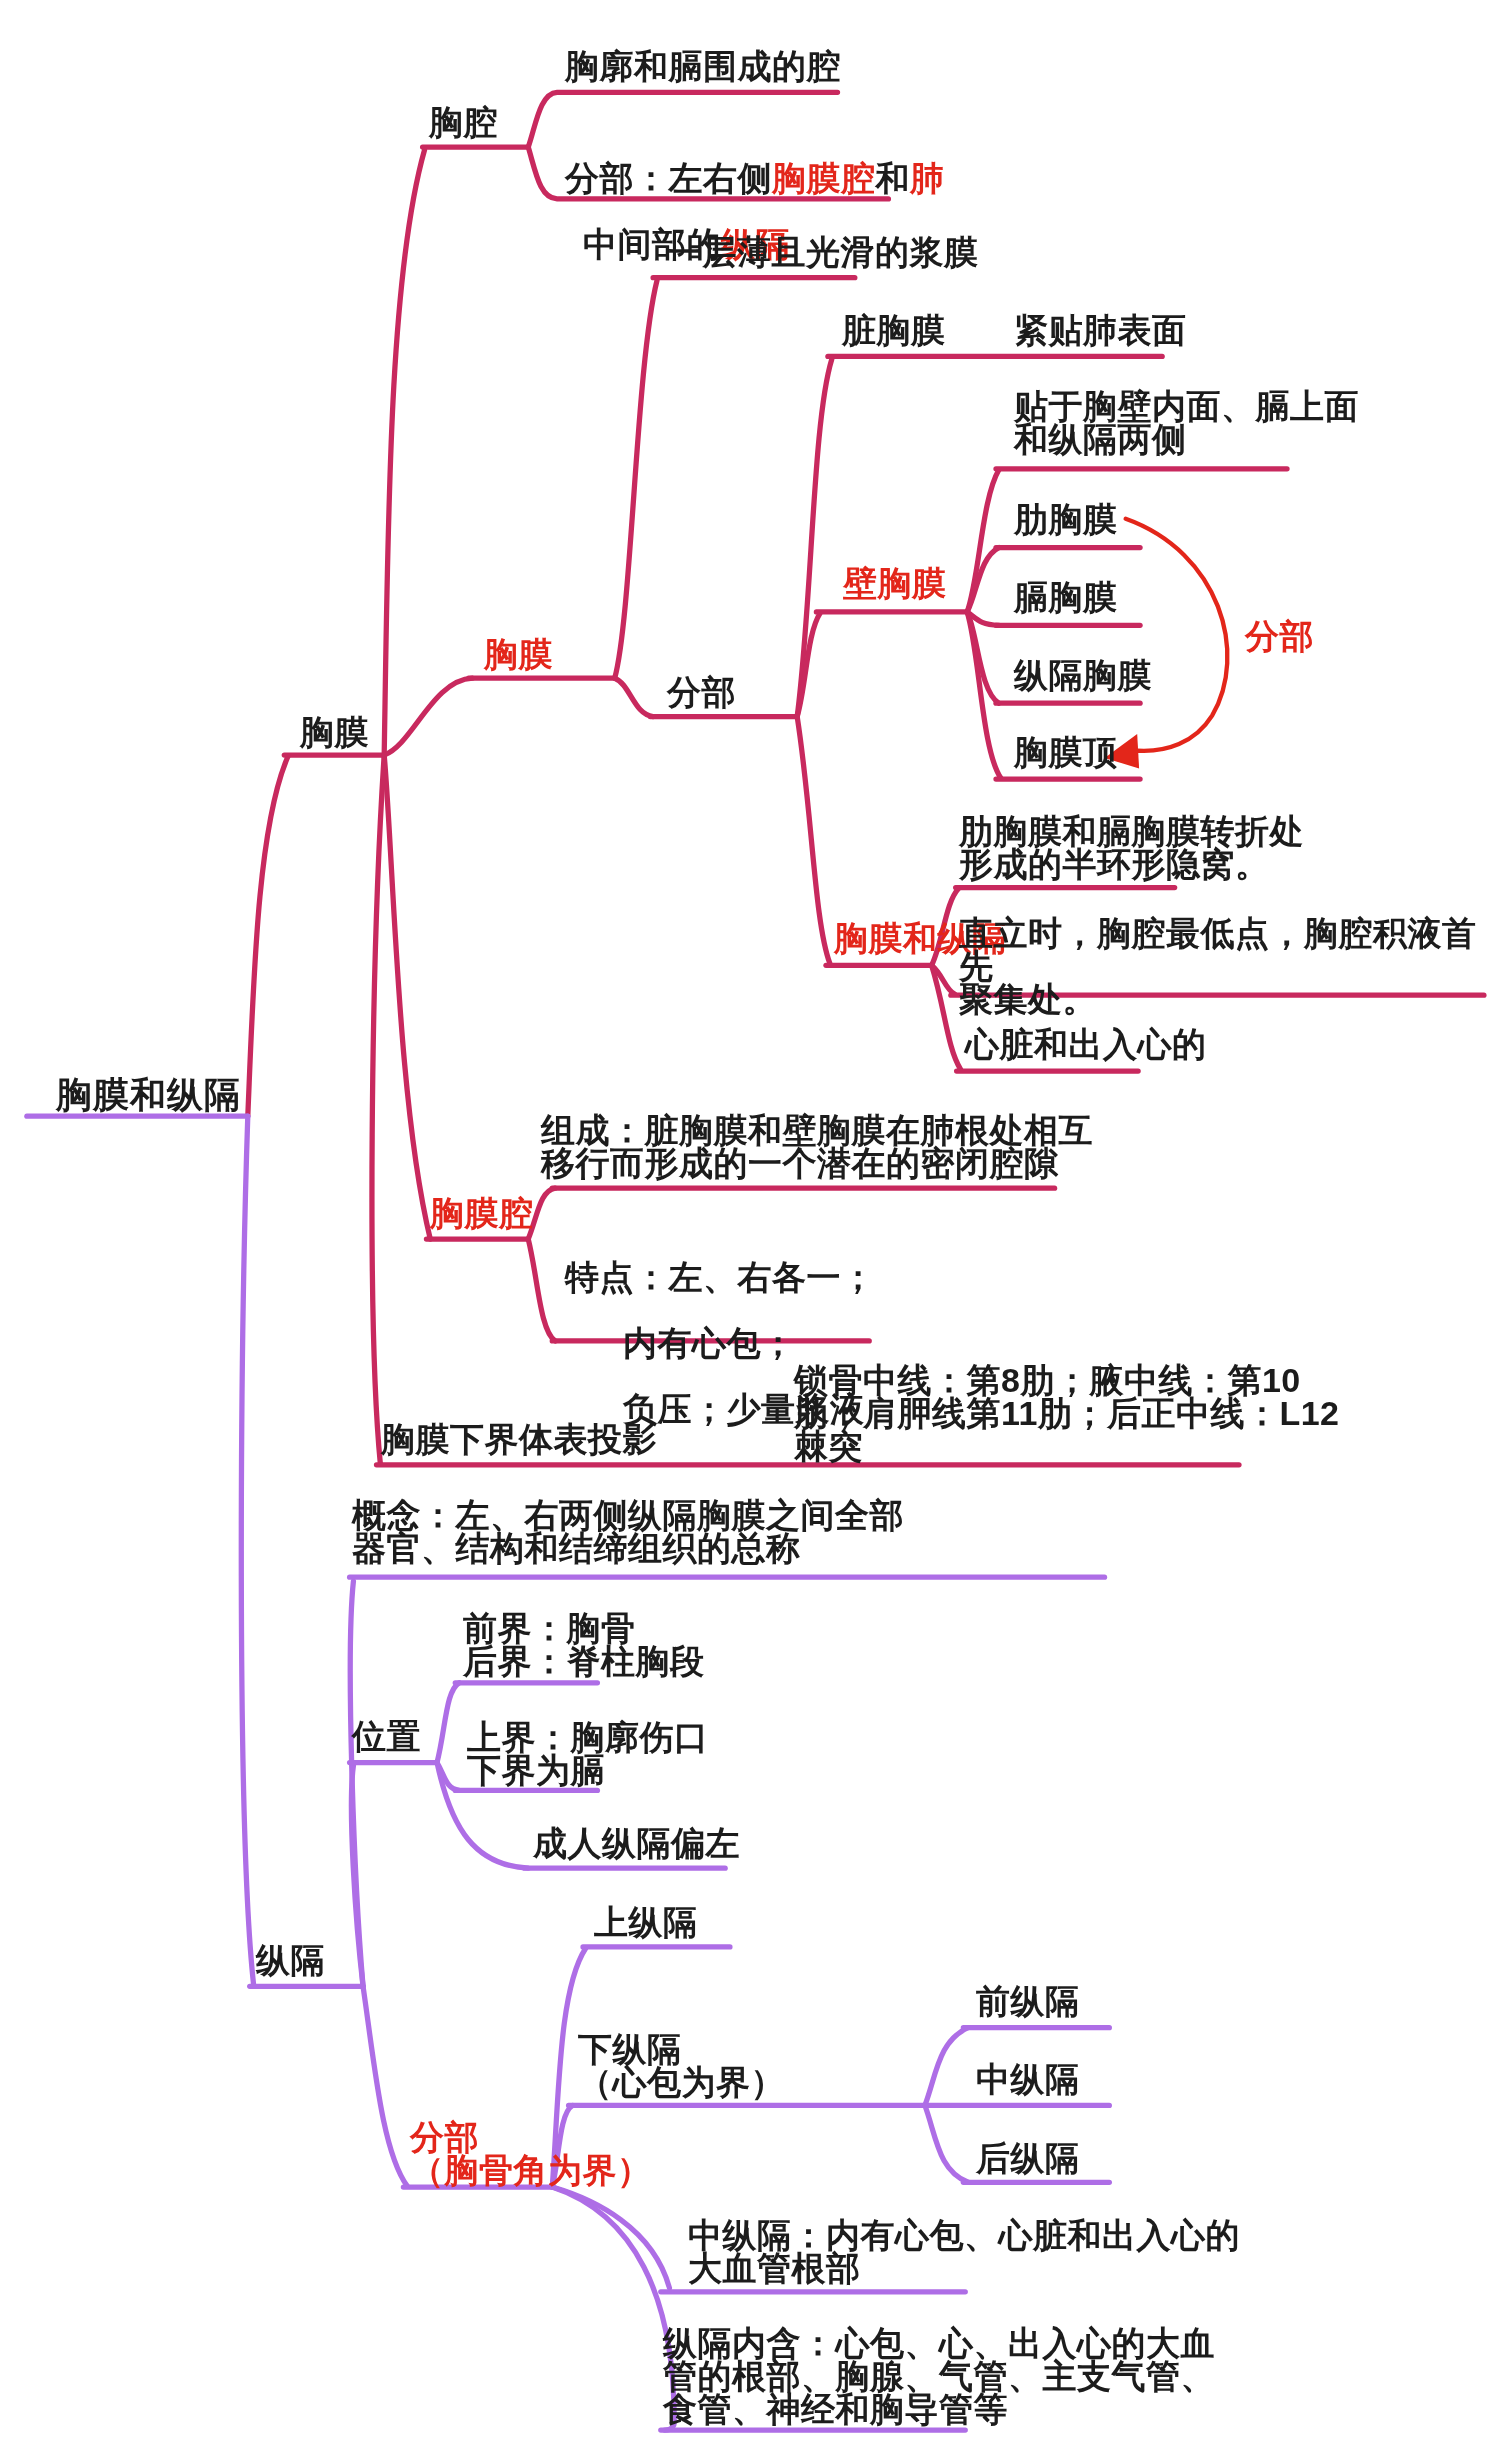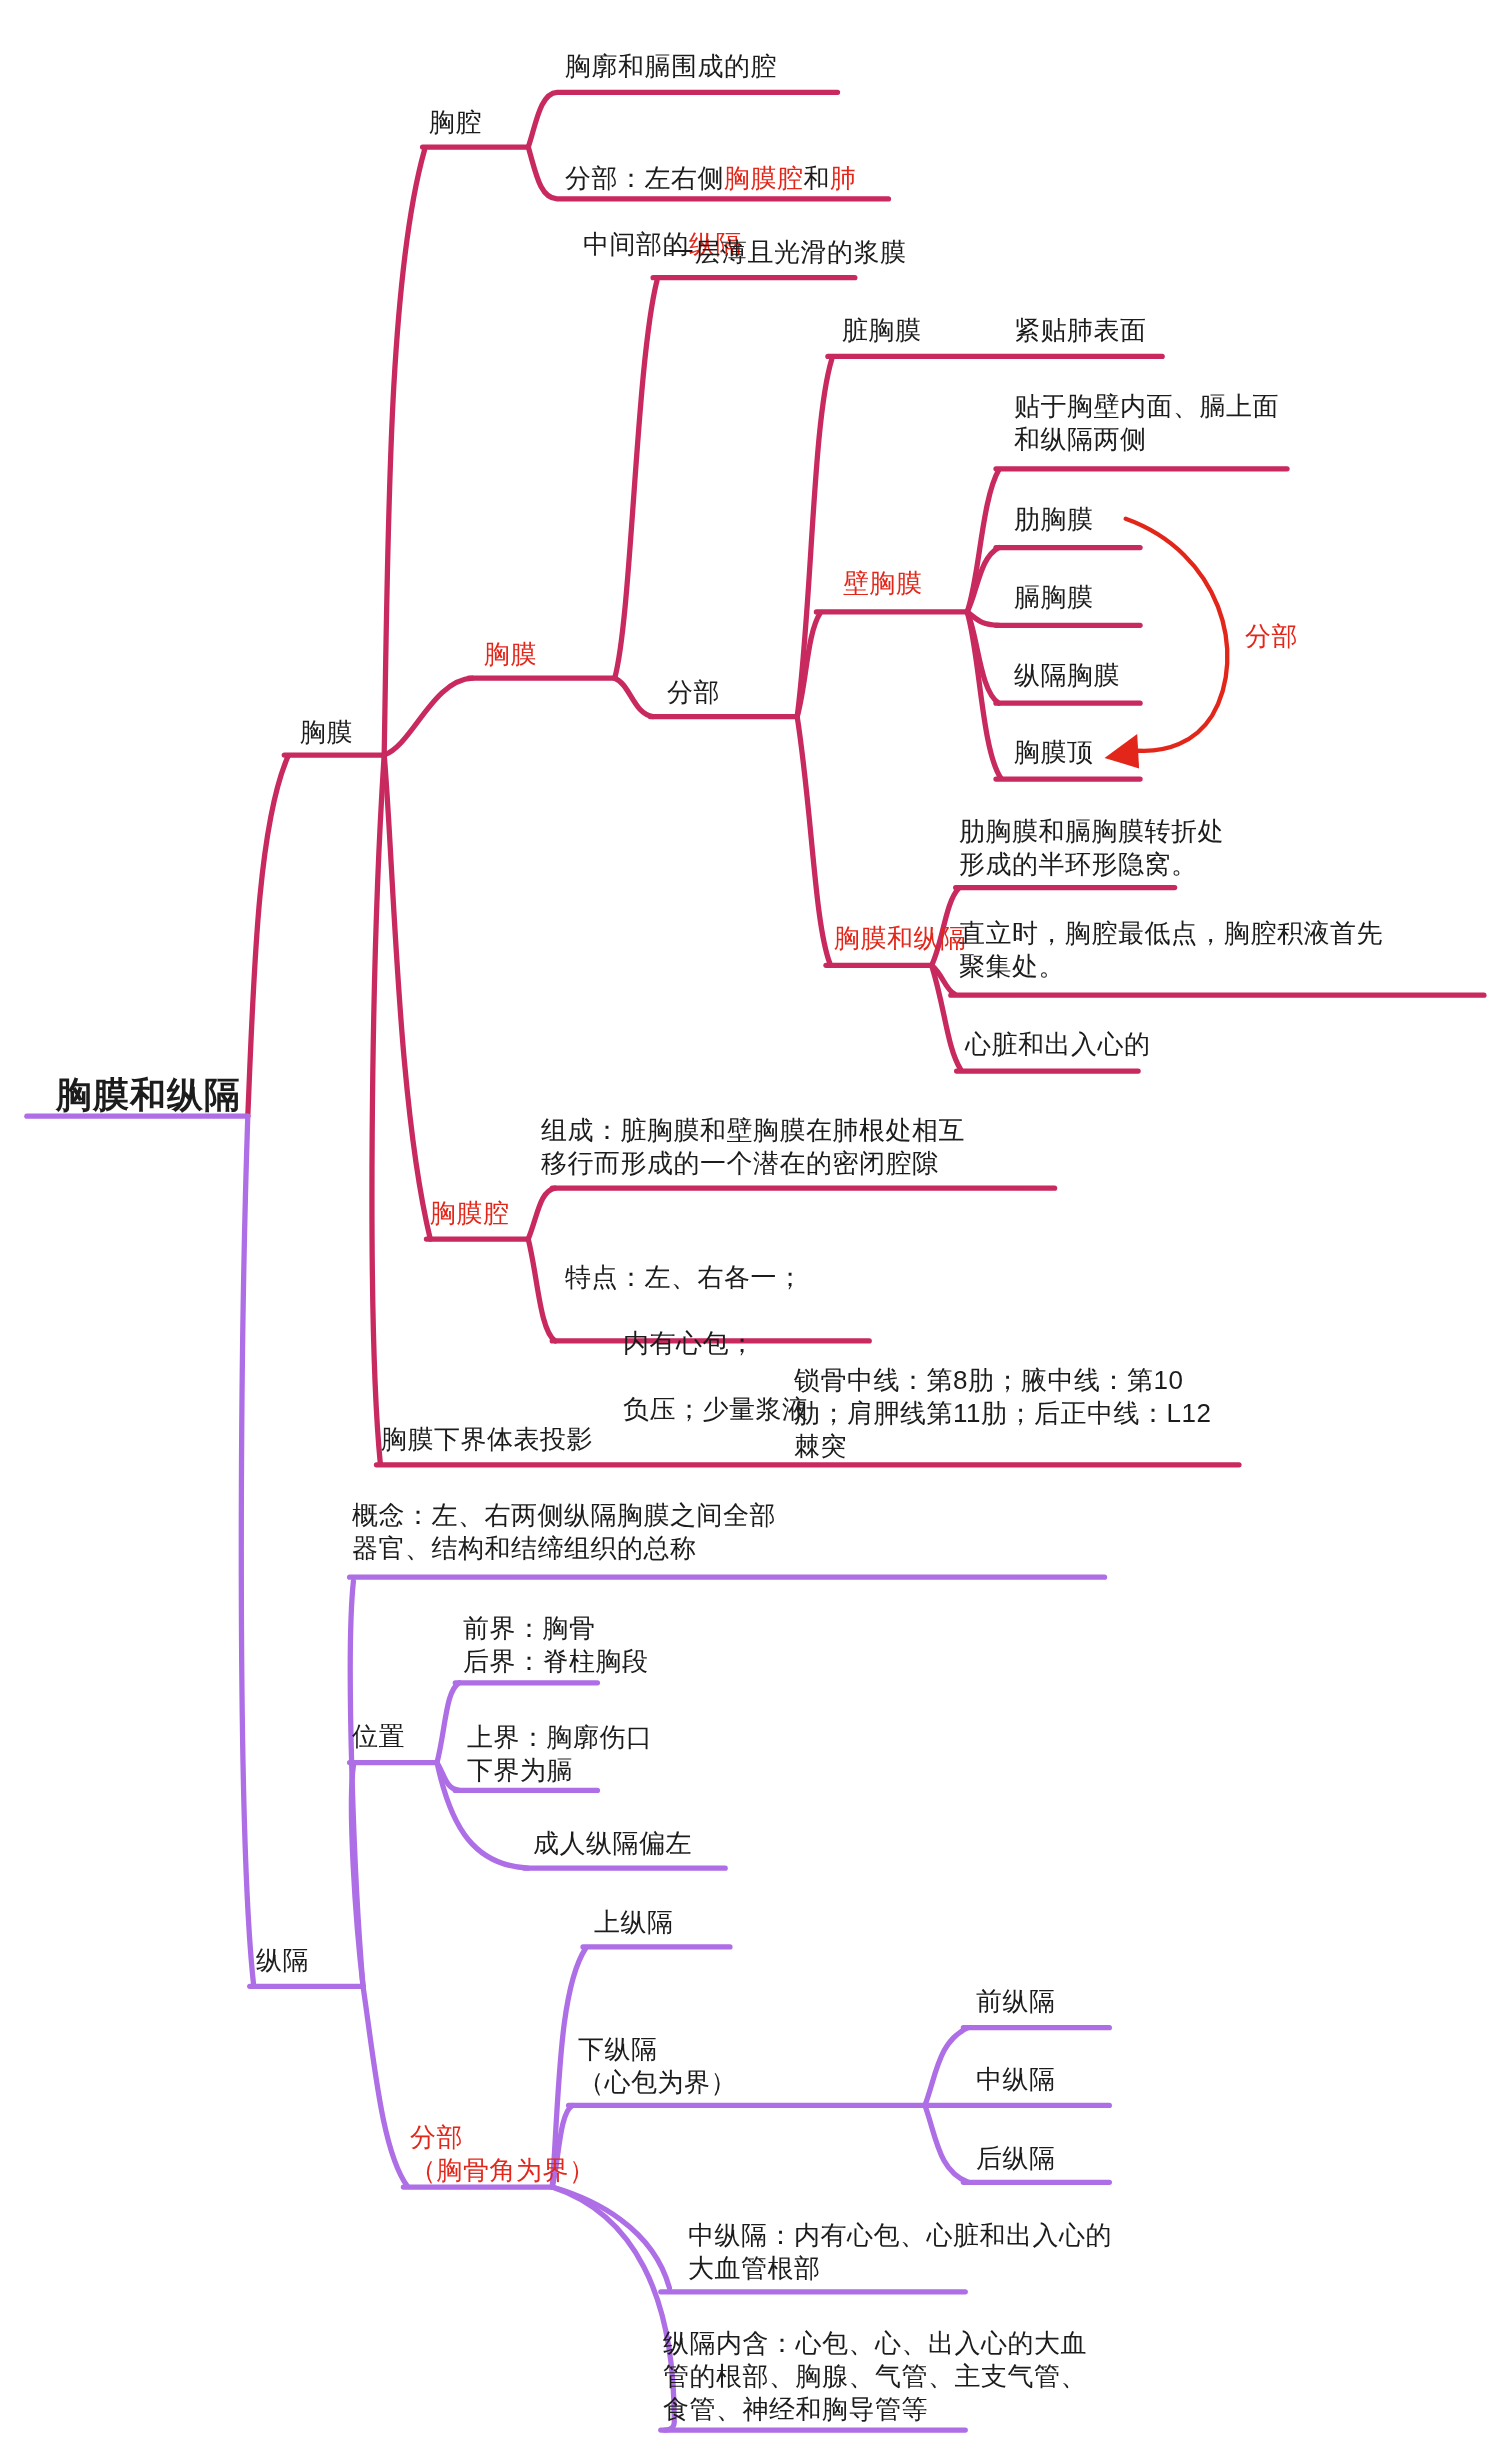--- a/index.html
+++ b/index.html
@@ -14,22 +14,22 @@
     font-family:"Liberation Sans","DejaVu Sans",sans-serif;
     overflow:hidden;
   }
   #wires{position:absolute;left:0;top:0;width:1506px;height:2459px;}
   .ln{fill:none;stroke-linecap:round;stroke-linejoin:round;}
   .ln-pink{stroke:var(--pink);stroke-width:5.5;}
   .ln-purple{stroke:var(--purple);stroke-width:5.5;}
   .ln-red{stroke:var(--red);stroke-width:4.5;}
   .arrow-head{fill:var(--red);stroke:none;}
   .label{
-    position:absolute;color:var(--ink);font-size:26px;line-height:33px;
-    white-space:pre-line;letter-spacing:0.5px;
+    position:absolute;color:var(--ink);font-size:34px;line-height:33px;
+    white-space:pre-line;letter-spacing:0.5px;font-weight:bold;
   }
   .red{color:var(--red);}
   .root-label{font-size:36px;font-weight:bold;letter-spacing:1px;}
   .row{white-space:nowrap;}
   .indent-sm{margin-left:18px;}
   .indent-lg{margin-left:58px;}
 </style>
 </head>
 <body>
 

